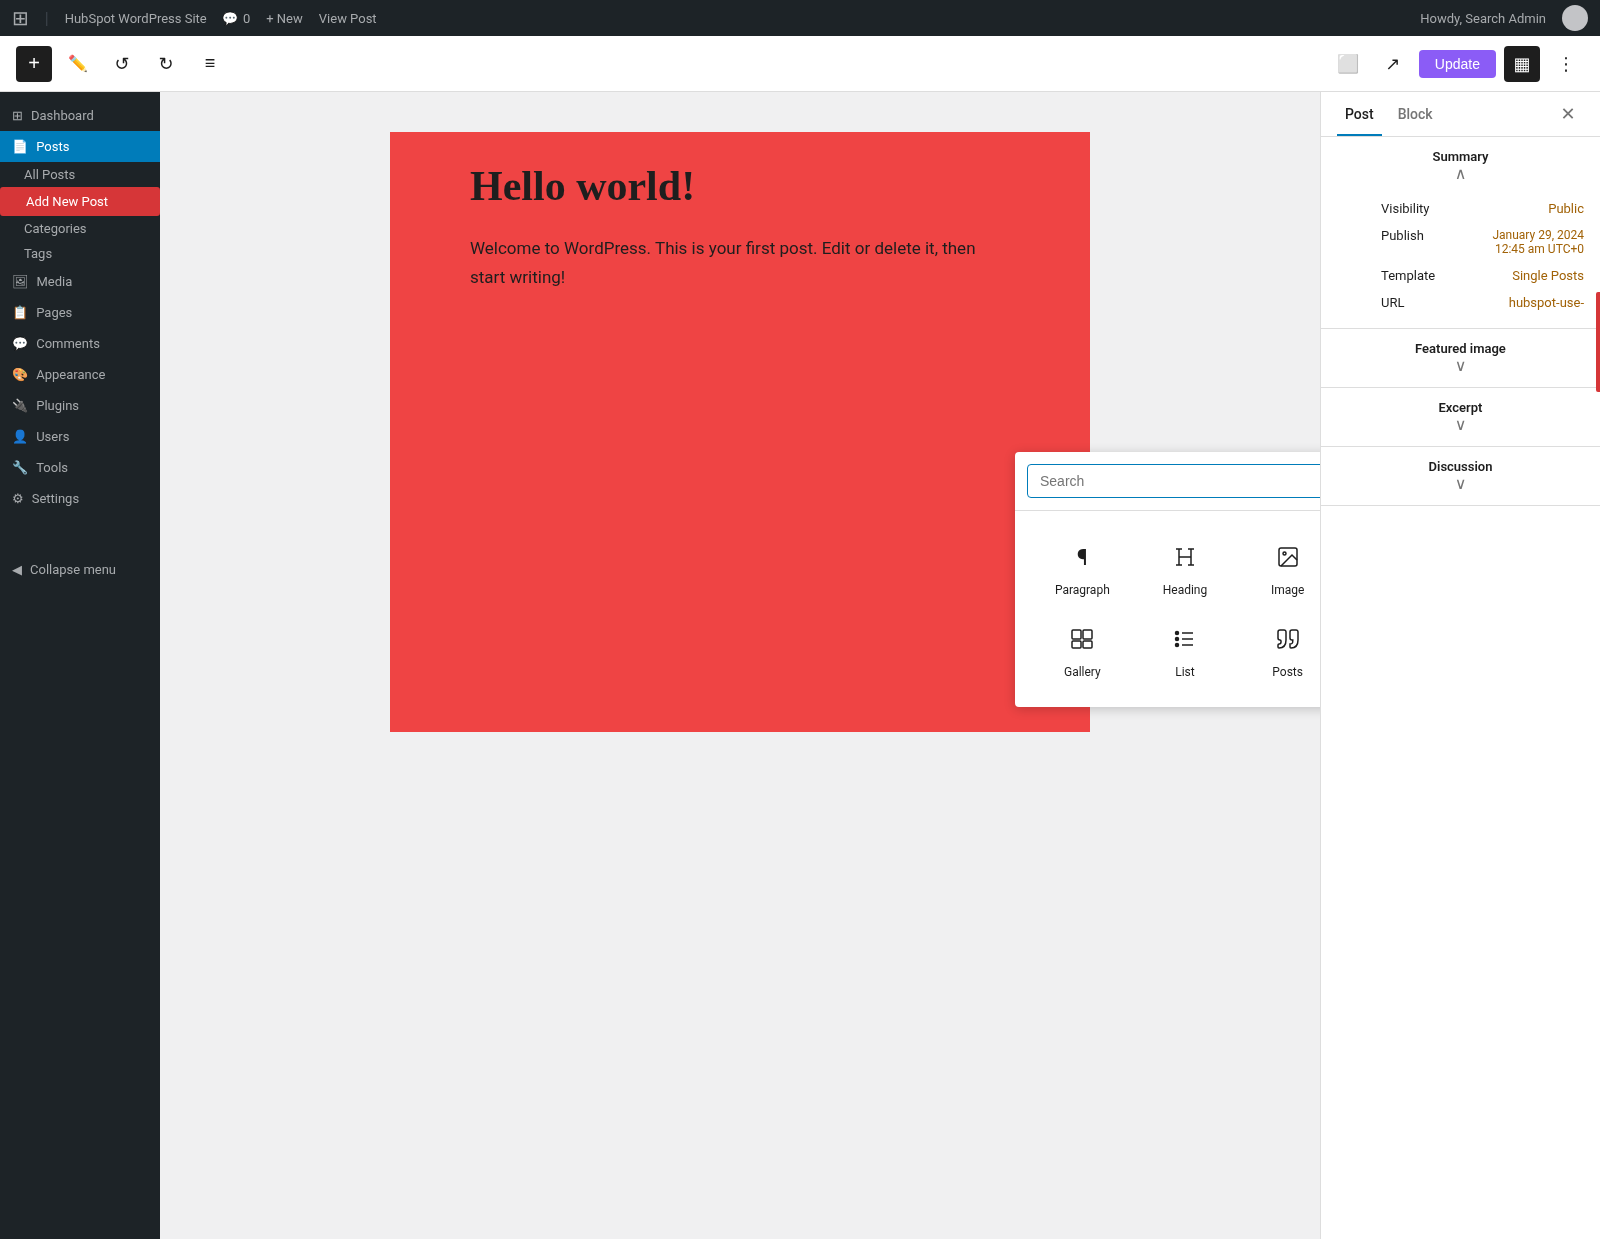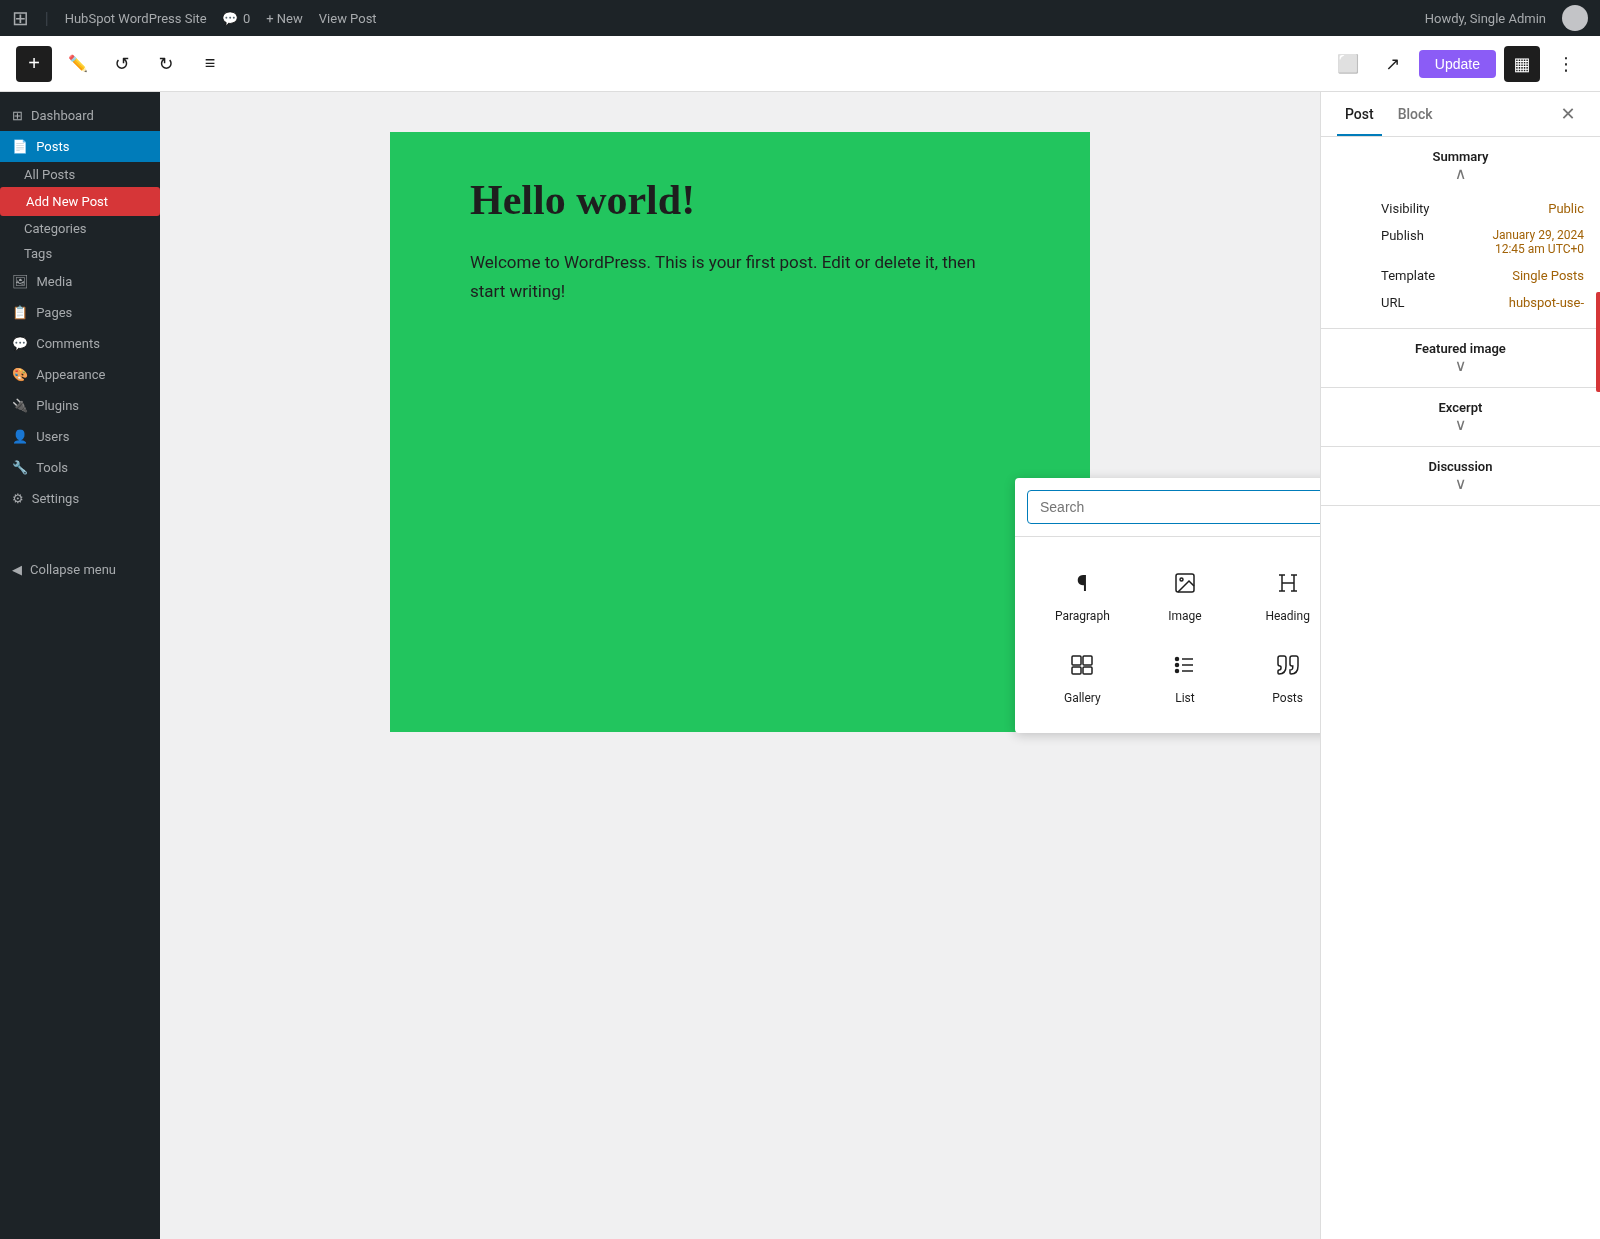--- a/index.html
+++ b/index.html
@@ -94,24 +94,24 @@
       flex: 1;
       background: #f0f0f1;
       overflow-y: auto;
       display: flex;
       flex-direction: column;
       align-items: center;
       padding: 40px 20px;
       position: relative;
     }
     .editor-canvas {
-      background: #22c55e;
+      background: #ef4444;
       width: 700px;
       min-height: 600px;
-      padding: 44px 80px;
+      padding: 30px 80px;
       position: relative;
     }
     .post-title {
       font-size: 42px;
       font-weight: 700;
       color: #1e1e1e;
       margin-bottom: 24px;
       font-family: Georgia, serif;
     }
     .post-content {
@@ -175,21 +175,21 @@
       padding: 6px 0;
       margin-left: 44px;
     }
     .panel-label { font-size: 13px; color: #1e1e1e; }
     .panel-value { font-size: 13px; color: #a16207; cursor: pointer; text-align: right; }
     .panel-value-small { font-size: 12px; }
 
     
     .block-inserter {
       position: absolute;
-      top: 386px;
+      top: 360px;
       left: 855px;
       width: 340px;
       background: #fff;
       border-radius: 4px;
       box-shadow: 0 2px 12px rgba(0,0,0,0.2);
       z-index: 100;
       overflow: hidden;
     }
     .block-inserter-search {
       padding: 12px;
@@ -251,21 +251,21 @@
   <span class="admin-bar-logo">⊞</span>
   <span class="admin-bar-sep">|</span>
   <a class="admin-bar-item">HubSpot WordPress Site</a>
   <a class="admin-bar-item">
     <span>💬</span>
     <span>0</span>
   </a>
   <a class="admin-bar-item">+ New</a>
   <a class="admin-bar-item">View Post</a>
   <div class="admin-bar-spacer"></div>
-  <span class="admin-bar-howdy">Howdy, Single Admin</span>
+  <span class="admin-bar-howdy">Howdy, Search Admin</span>
   <span style="width:26px;height:26px;background:#c3c4c7;border-radius:50%;display:inline-block;"></span>
 </div>
 
 <div class="editor-toolbar">
   <button class="toolbar-btn-add">+</button>
   <button class="toolbar-btn">✏️</button>
   <button class="toolbar-btn" style="font-size:18px;">↺</button>
   <button class="toolbar-btn" style="font-size:18px;">↻</button>
   <button class="toolbar-btn" style="font-size:18px;">≡</button>
   <div class="toolbar-spacer"></div>
@@ -360,36 +360,36 @@
       <div class="block-grid">
 
         <div class="block-item">
           <div class="block-icon">¶</div>
           <span class="block-label">Paragraph</span>
         </div>
 
         <div class="block-item">
           <div class="block-icon">
             <svg width="24" height="24" viewBox="0 0 24 24" fill="none" stroke="#1e1e1e" stroke-width="1.5">
+              <path d="M6 4v16M18 4v16M6 12h12"></path>
+                <path d="M3 4h6M15 4h6M3 20h6M15 20h6"></path>
+            </svg>
+          </div>
+          <span class="block-label">Heading</span>
+        </div>
+
+        <div class="block-item">
+          <div class="block-icon">
+            <svg width="24" height="24" viewBox="0 0 24 24" fill="none" stroke="#1e1e1e" stroke-width="1.5">
               <rect x="3" y="3" width="18" height="18" rx="2"></rect>
                 <circle cx="8.5" cy="8.5" r="1.5"></circle>
                 <polyline points="21 15 16 10 5 21"></polyline>
             </svg>
           </div>
           <span class="block-label">Image</span>
-        </div>
-
-        <div class="block-item">
-          <div class="block-icon">
-            <svg width="24" height="24" viewBox="0 0 24 24" fill="none" stroke="#1e1e1e" stroke-width="1.5">
-              <path d="M6 4v16M18 4v16M6 12h12"></path>
-                <path d="M3 4h6M15 4h6M3 20h6M15 20h6"></path>
-            </svg>
-          </div>
-          <span class="block-label">Heading</span>
         </div>
 
         <div class="block-item">
           <div class="block-icon">
             <svg width="24" height="24" viewBox="0 0 24 24" fill="none" stroke="#1e1e1e" stroke-width="1.5">
               <rect x="2" y="3" width="9" height="9" rx="1"></rect>
                 <rect x="13" y="3" width="9" height="9" rx="1"></rect>
                 <rect x="2" y="14" width="9" height="7" rx="1"></rect>
                 <rect x="13" y="14" width="9" height="7" rx="1"></rect>
             </svg>

